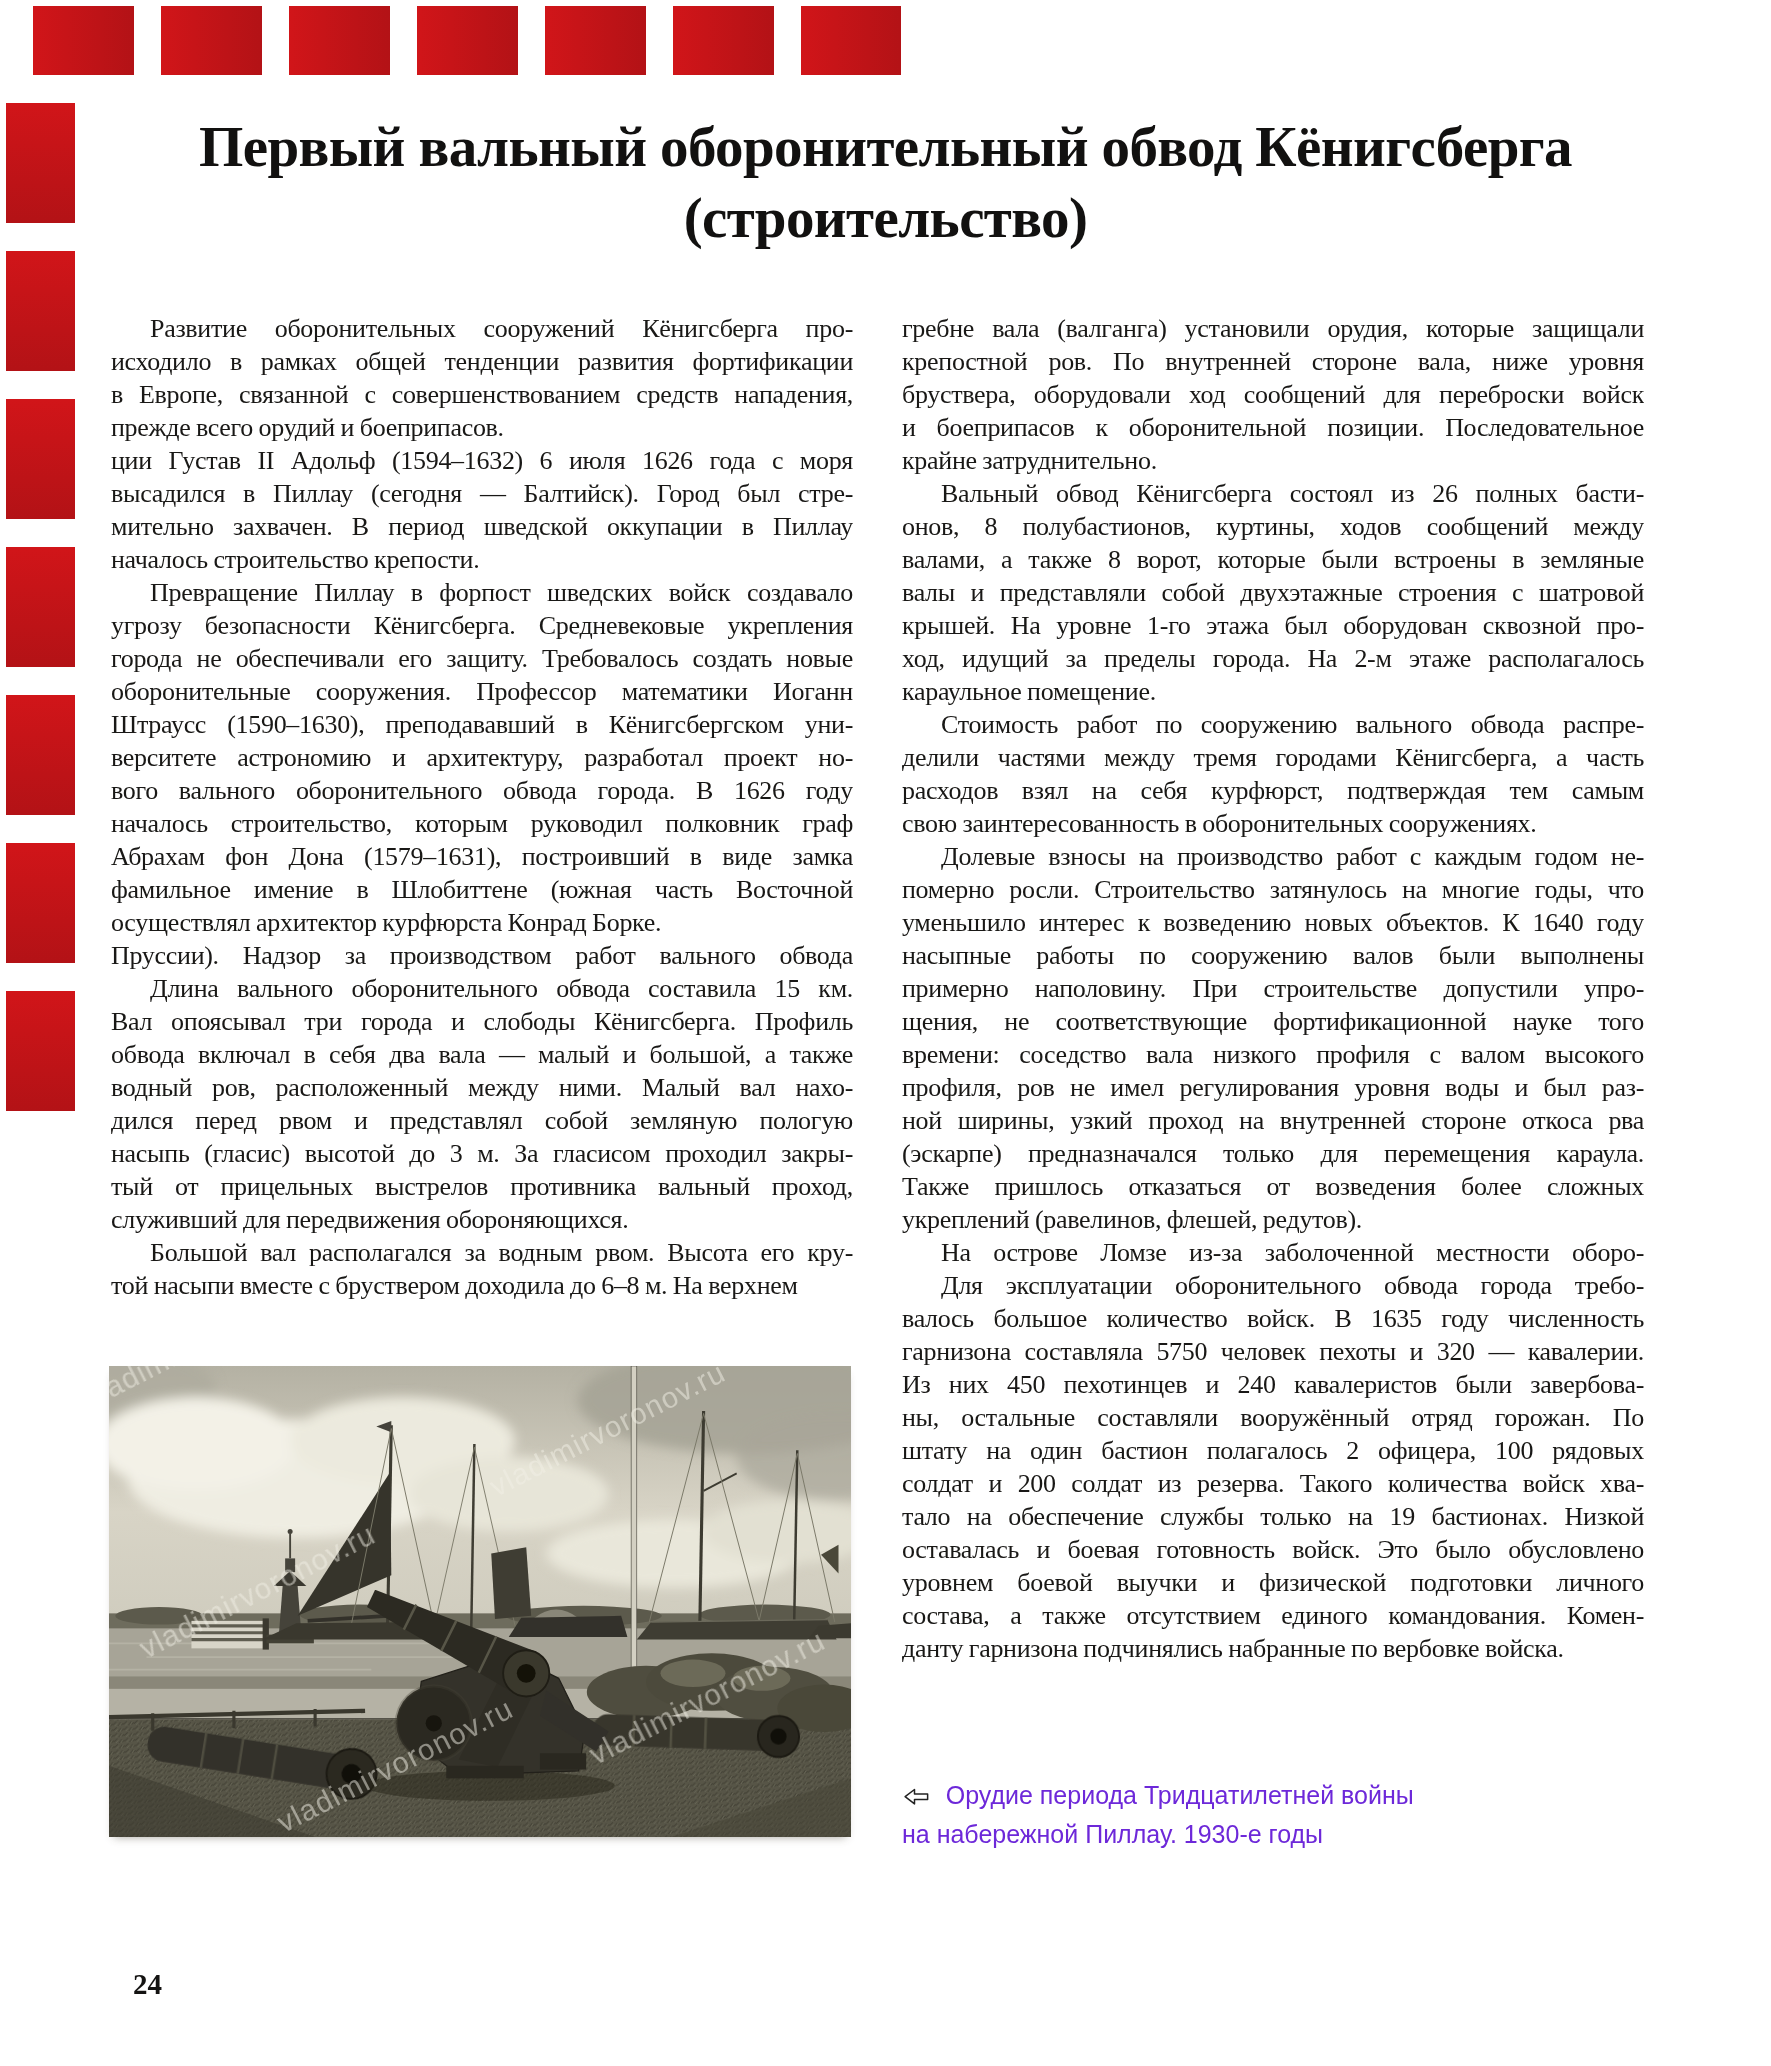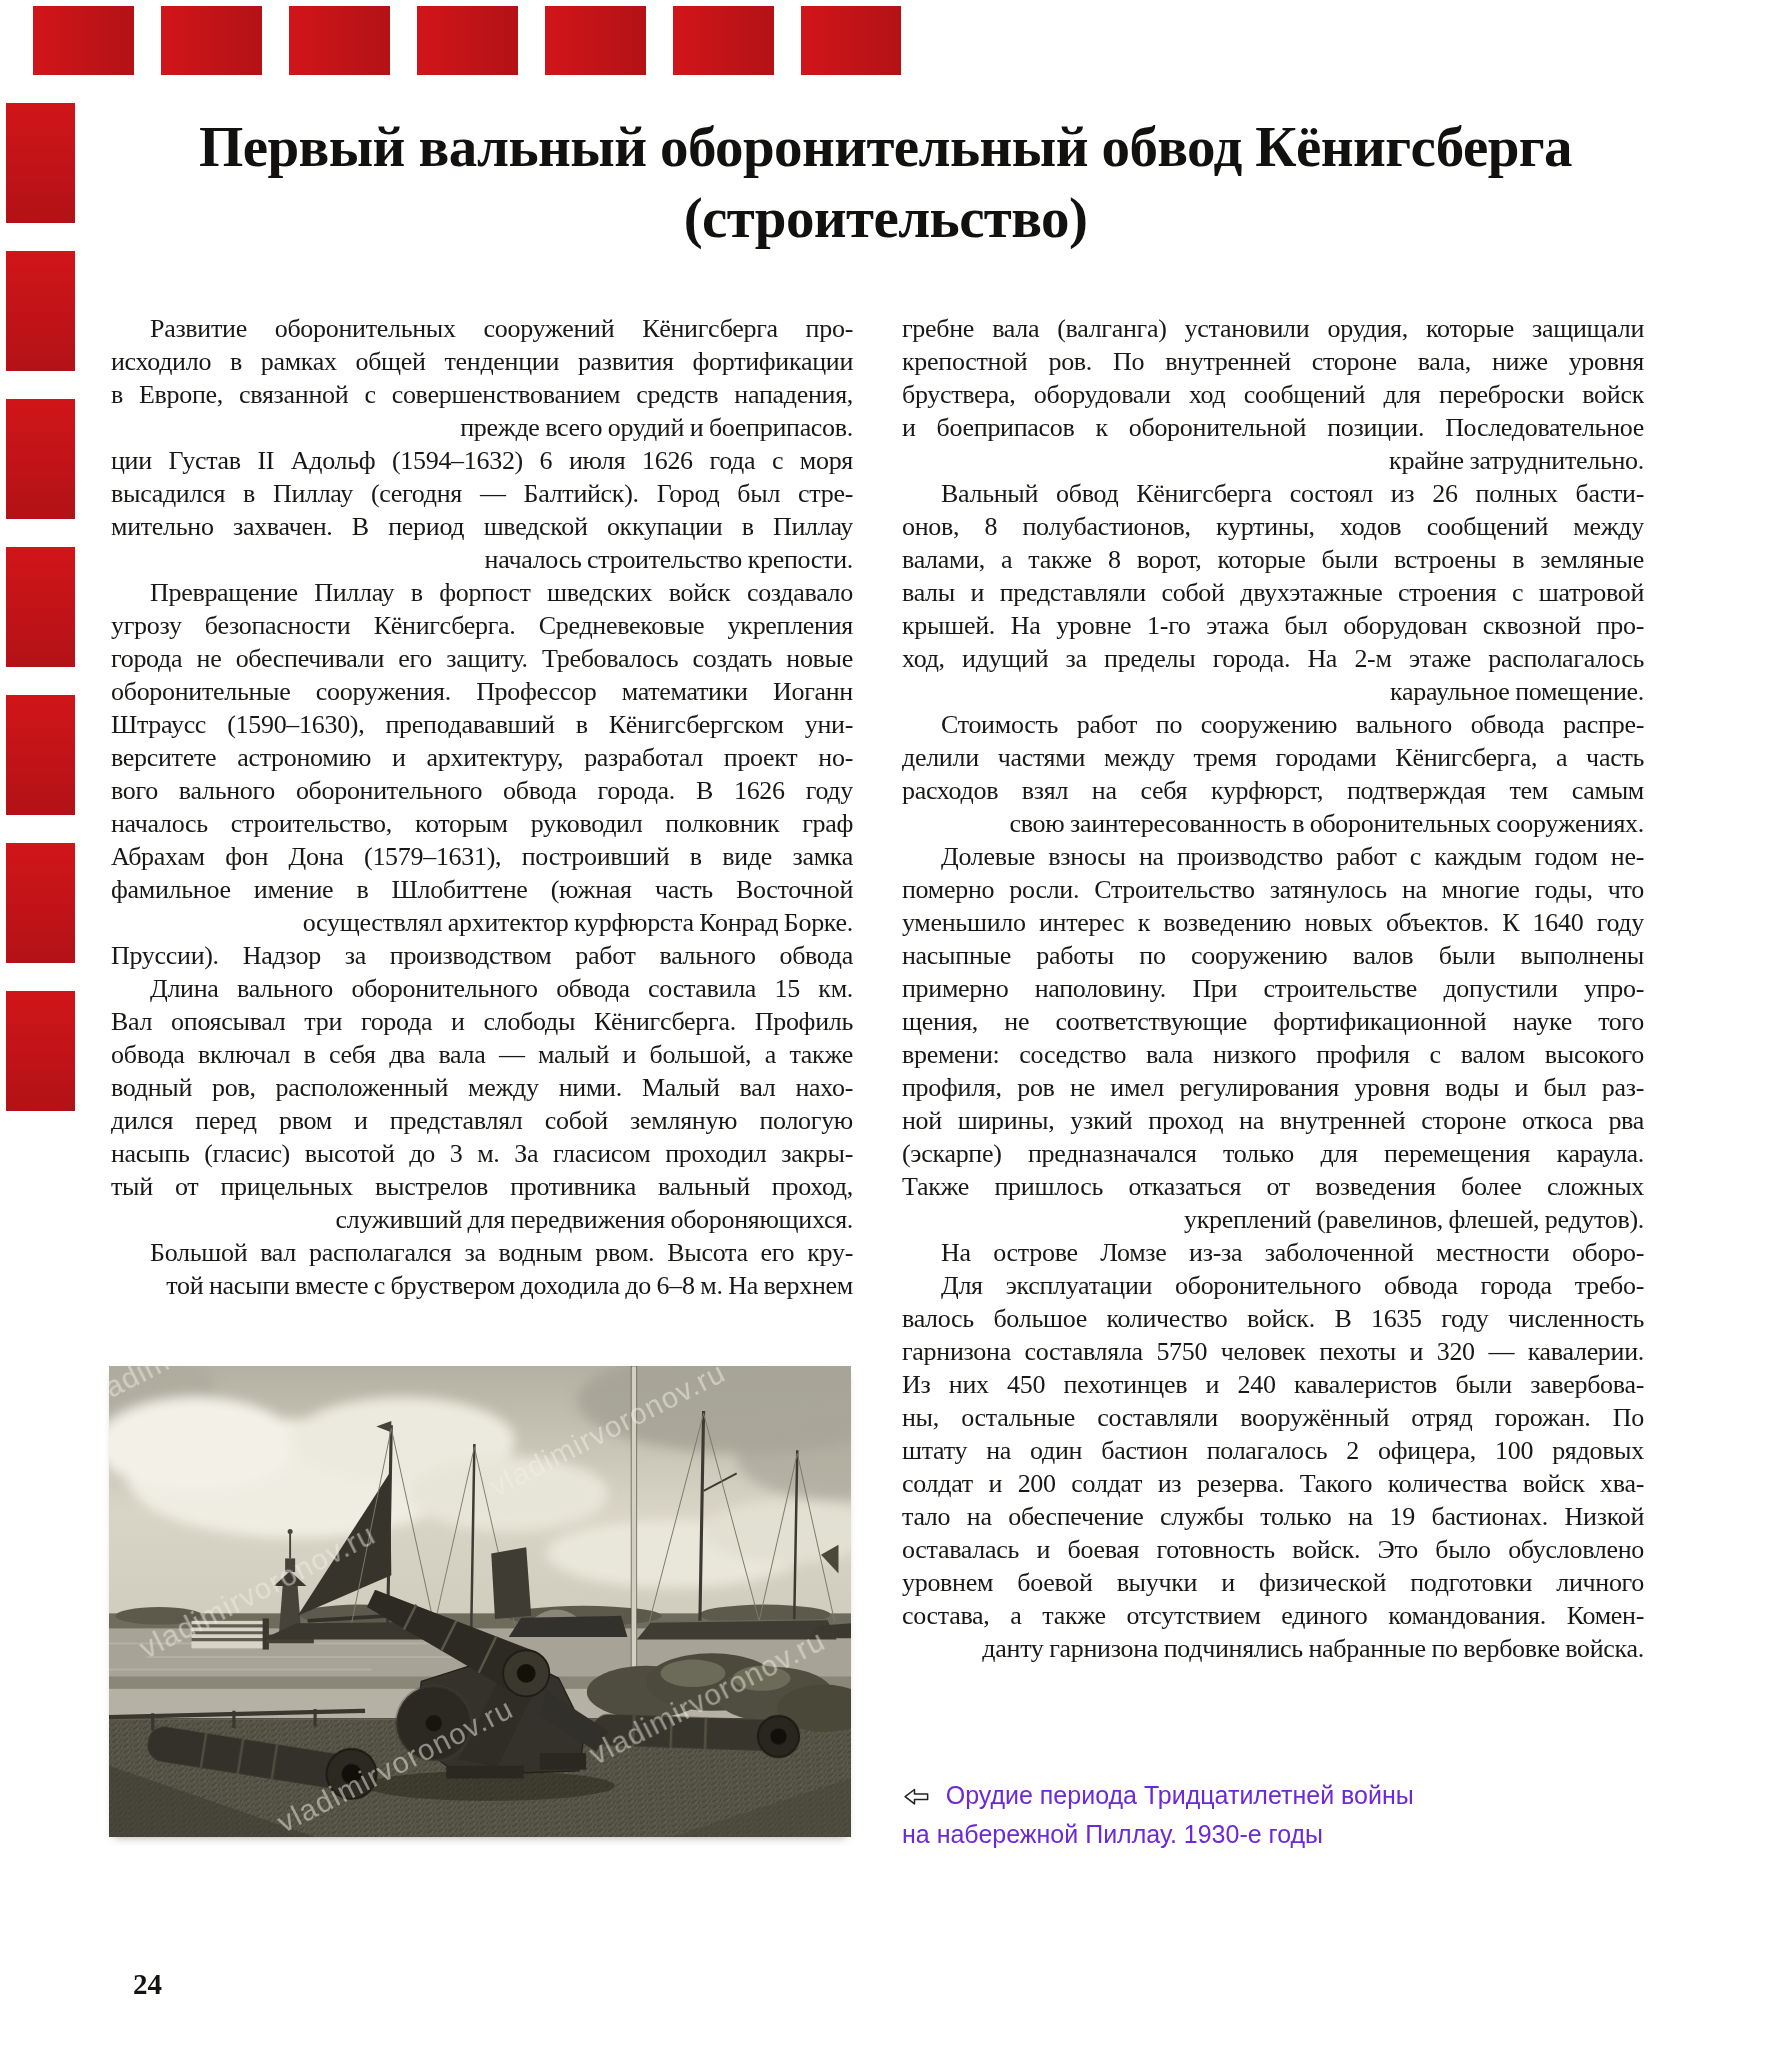--- a/index.html
+++ b/index.html
@@ -12,21 +12,21 @@
      background:repeating-linear-gradient(180deg,#d11519 0px,#b31216 120px,rgba(0,0,0,0) 120px,rgba(0,0,0,0) 148px);}
   
   .title{position:absolute;left:111px;top:105px;width:1549px;text-align:center;
      font-weight:700;font-size:57px;line-height:71px;letter-spacing:-0.6px;color:#121110;margin-top:6px;}
   
   .col{position:absolute;top:312px;width:742px;font-size:26px;letter-spacing:-0.3px;word-spacing:-0.6px;color:#191816;}
   .col-left{left:111px;}
   .col-right{left:902px;}
   .tline{height:33px;line-height:33px;text-align:justify;overflow:hidden;}
   .tline::after{content:"";display:inline-block;width:100%;height:0;vertical-align:top;}
-  .tline.last{text-align:right;}
+  .tline.last{text-align:left;}
   .tline.last::after{content:none;}
   .tline.indent{text-indent:39px;}
   
   .photo{position:absolute;left:109px;top:1366px;width:742px;height:471px;
      box-shadow:0 5px 8.7px -5px rgba(60,55,40,.45);}
   .photo svg{display:block;width:100%;height:100%;}
   
   .caption{position:absolute;left:902px;top:1777px;width:768px;
      font-family:"Liberation Sans","DejaVu Sans",sans-serif;font-size:25px;line-height:36px;color:#6d28d9;}
   .caption .arr{display:inline-block;vertical-align:-2.5px;margin-right:16.2px;}

